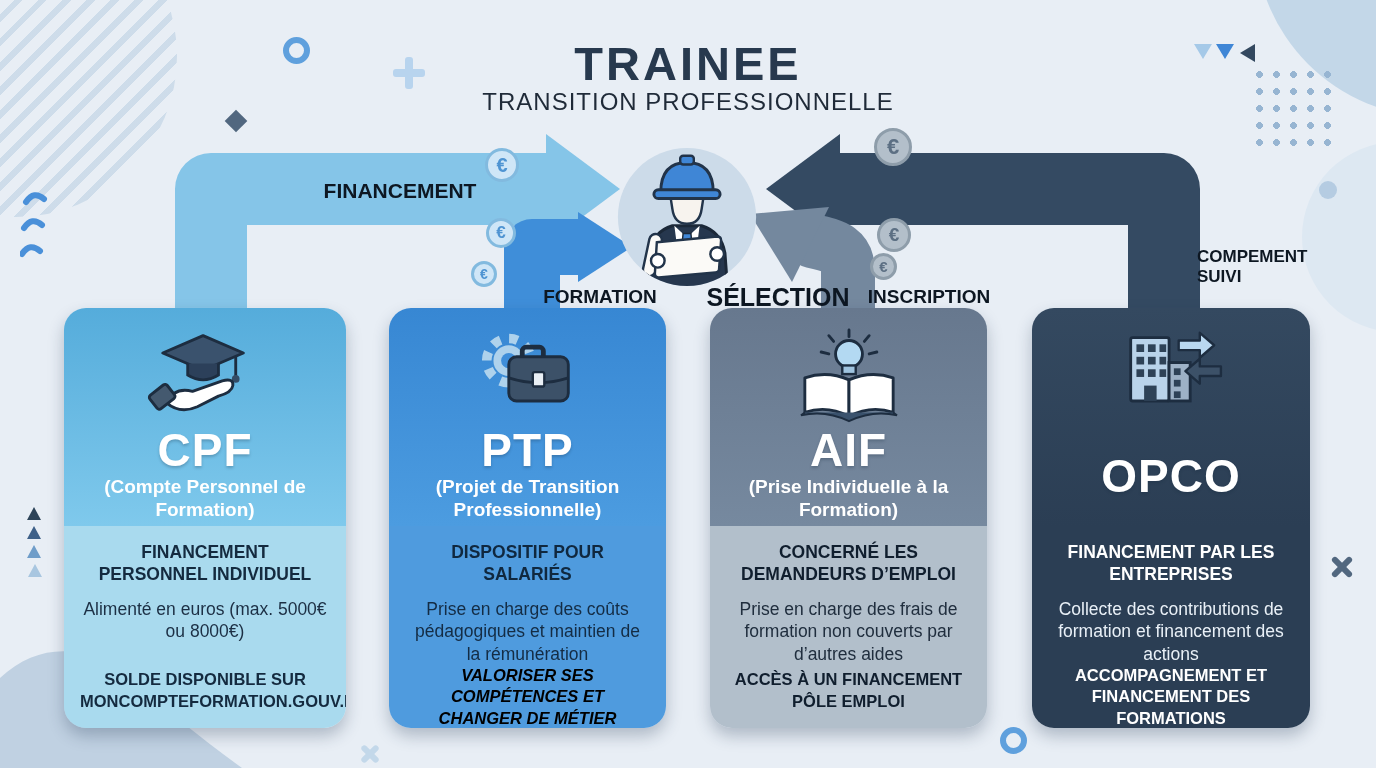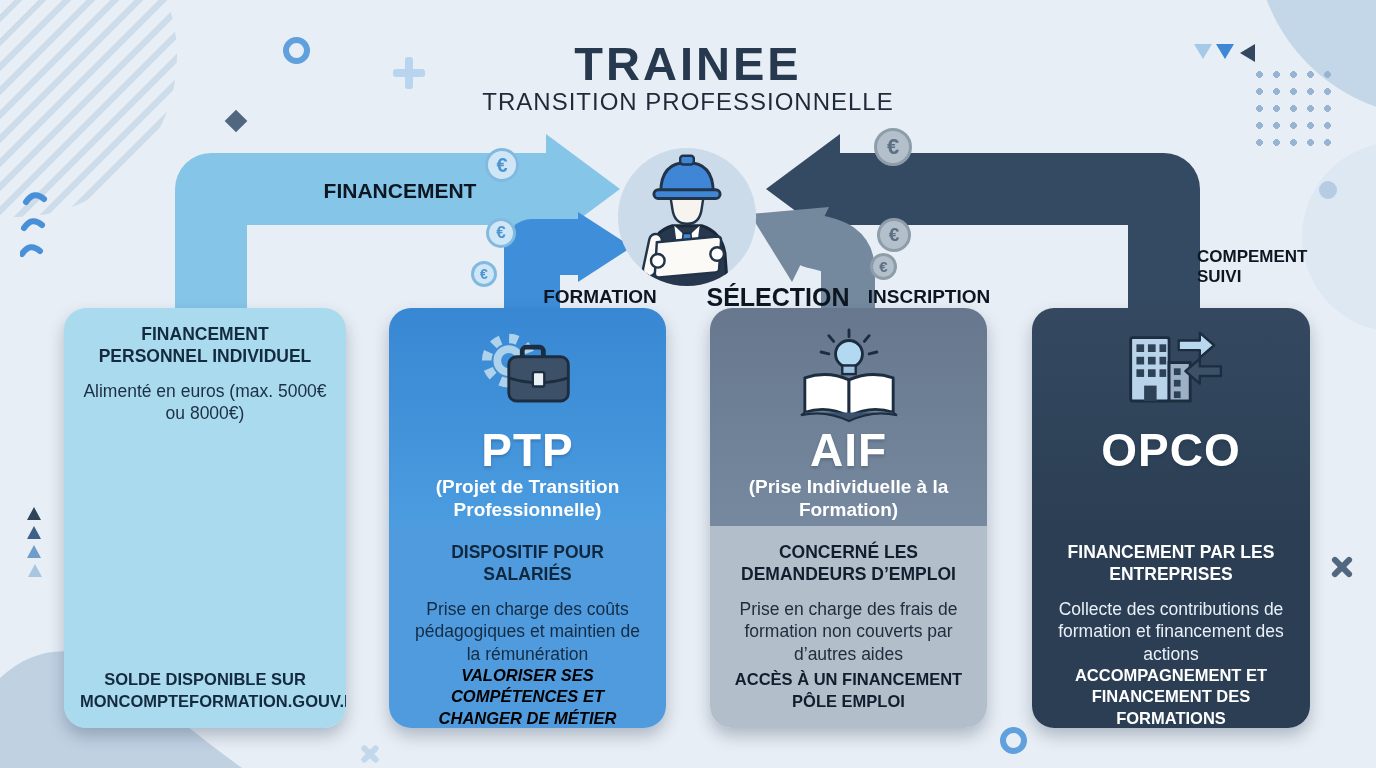--- a/index.html
+++ b/index.html
@@ -87,21 +87,21 @@
   .card-ptp  .card-body { background:#4f9bde; }
   .card-ptp  .card-heading { color:#10283f; }
   .card-ptp  .card-desc { color:#142c44; }
   .card-ptp  .card-footer { color:#000000;font-style:italic; }
 
   .card-aif  .card-top { background:linear-gradient(180deg,#67788e,#76899f); }
   .card-aif  .card-body { background:#b2bfcb; }
   .card-aif  .card-heading, .card-aif .card-footer { color:#101e2e; }
   .card-aif  .card-desc { color:#202e3e; }
 
-  .card-opco .card-top { background:linear-gradient(180deg,#344960,#2b3e54); }
+  .card-opco .card-top { background:linear-gradient(180deg,#344960,#2b3e54);gap:26px; }
   .card-opco .card-body { background:#2b3e54; }
   .card-opco .card-heading, .card-opco .card-footer { color:#ffffff; }
   .card-opco .card-desc { color:#e9f0f7; }
 </style>
 </head>
 <body>
 
 <div class="abs striped-circle-tl"></div>
 <div class="abs big-circle-tr"></div>
 <div class="abs pale-circle-r"></div>
@@ -190,20 +190,34 @@
       <rect x="68" y="12" width="14" height="9" rx="3" fill="#3f86d6" stroke="#22344a" stroke-width="2.5"></rect>
       <rect x="33" y="92" width="13" height="44" rx="6.5" fill="#fbfaf7" stroke="#22344a" stroke-width="2.5" transform="rotate(12 39 114)"></rect>
       <path d="M44 101 L106 95 Q110 95 110 99 L108 128 Q108 132 104 132 L46 137 Q42 137 42 133 Z" fill="#fbfaf7" stroke="#22344a" stroke-width="2.5"></path>
       <circle cx="45" cy="120" r="7" fill="#ffffff" stroke="#22344a" stroke-width="2.5"></circle>
       <circle cx="106" cy="113" r="7" fill="#ffffff" stroke="#22344a" stroke-width="2.5"></circle>
     </g>
   </svg>
 </div>
 
 <div class="abs card card-cpf" style="left:64px; width:282px;">
+  <div class="card-top">
+    <div class="card-icon">
+      <svg width="122" height="96" viewBox="0 0 120 100">
+        <line x1="92" y1="30" x2="92" y2="50" stroke="#1d2d40" stroke-width="3"></line>
+        <circle cx="92" cy="53" r="4" fill="#344c66"></circle>
+        <polygon points="58,8 100,26 58,44 16,26" fill="#3a526d" stroke="#1d2d40" stroke-width="3" stroke-linejoin="round"></polygon>
+        <path d="M42 37 L42 49 Q58 59 74 49 L74 37" fill="#2c405a" stroke="#1d2d40" stroke-width="3"></path>
+        <path d="M20 78 Q28 61 47 66 L78 55 Q90 52 89 60 Q88 67 74 71 L52 82 Q34 90 20 78 Z" fill="#ffffff" stroke="#1d2d40" stroke-width="3" stroke-linejoin="round"></path>
+        <rect x="4" y="63" width="23" height="18" rx="3" fill="#44596f" stroke="#1d2d40" stroke-width="3" transform="rotate(-38 15 72)"></rect>
+      </svg>
+    </div>
+    <div class="card-acronym">CPF</div>
+    <div class="card-fullname">(Compte Personnel de Formation)</div>
+  </div>
   <div class="card-body">
     <div class="card-heading">FINANCEMENT PERSONNEL INDIVIDUEL</div>
     <div class="card-desc">Alimenté en euros (max. 5000€ ou 8000€)</div>
     <div class="card-footer">SOLDE DISPONIBLE SUR MONCOMPTEFORMATION.GOUV.FR</div>
   </div>
 </div>
 
 <div class="abs card card-ptp" style="left:389px; width:277px;">
   <div class="card-top">
     <div class="card-icon">

